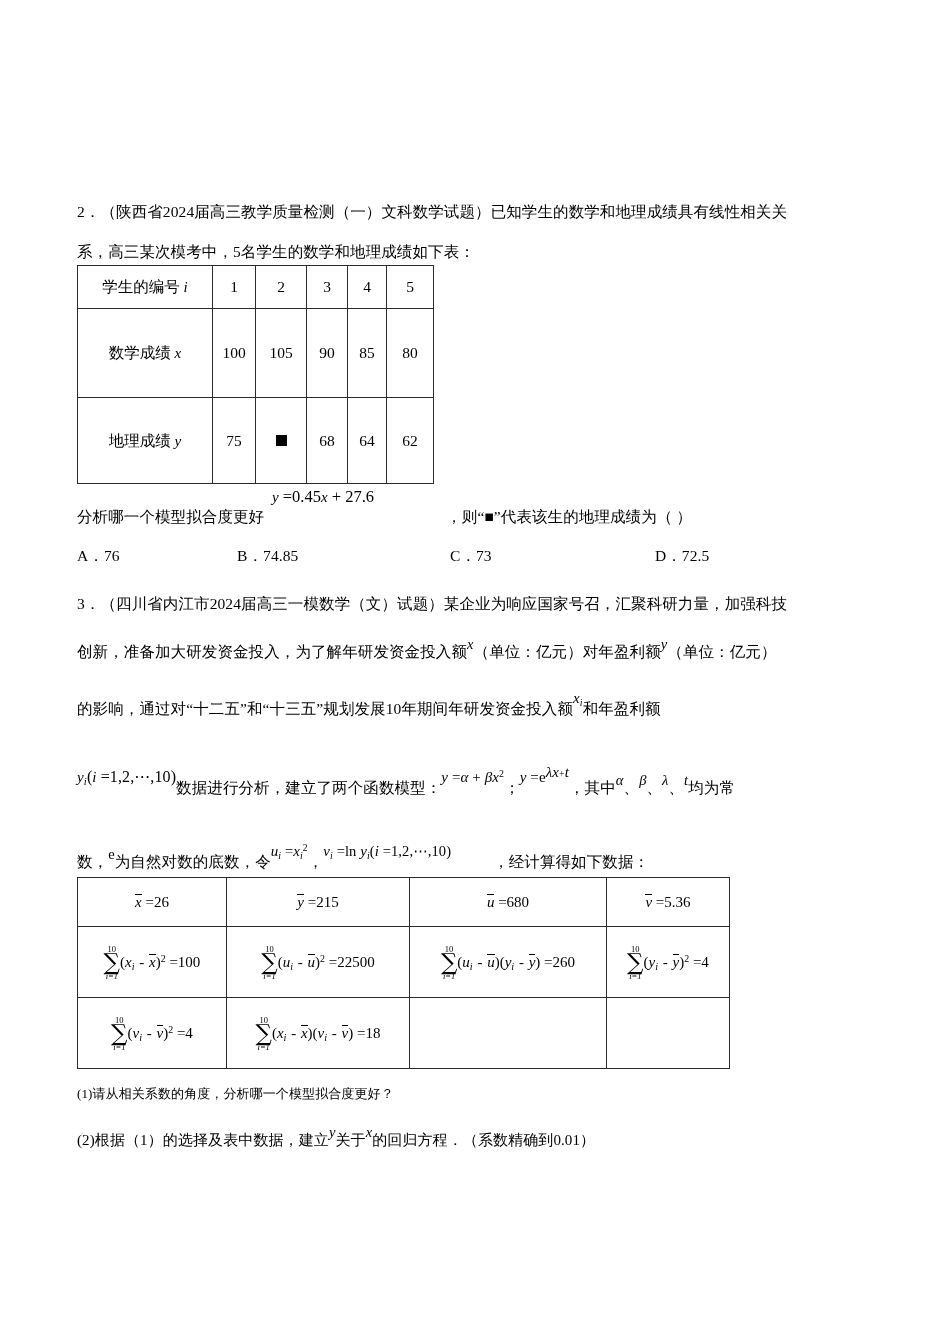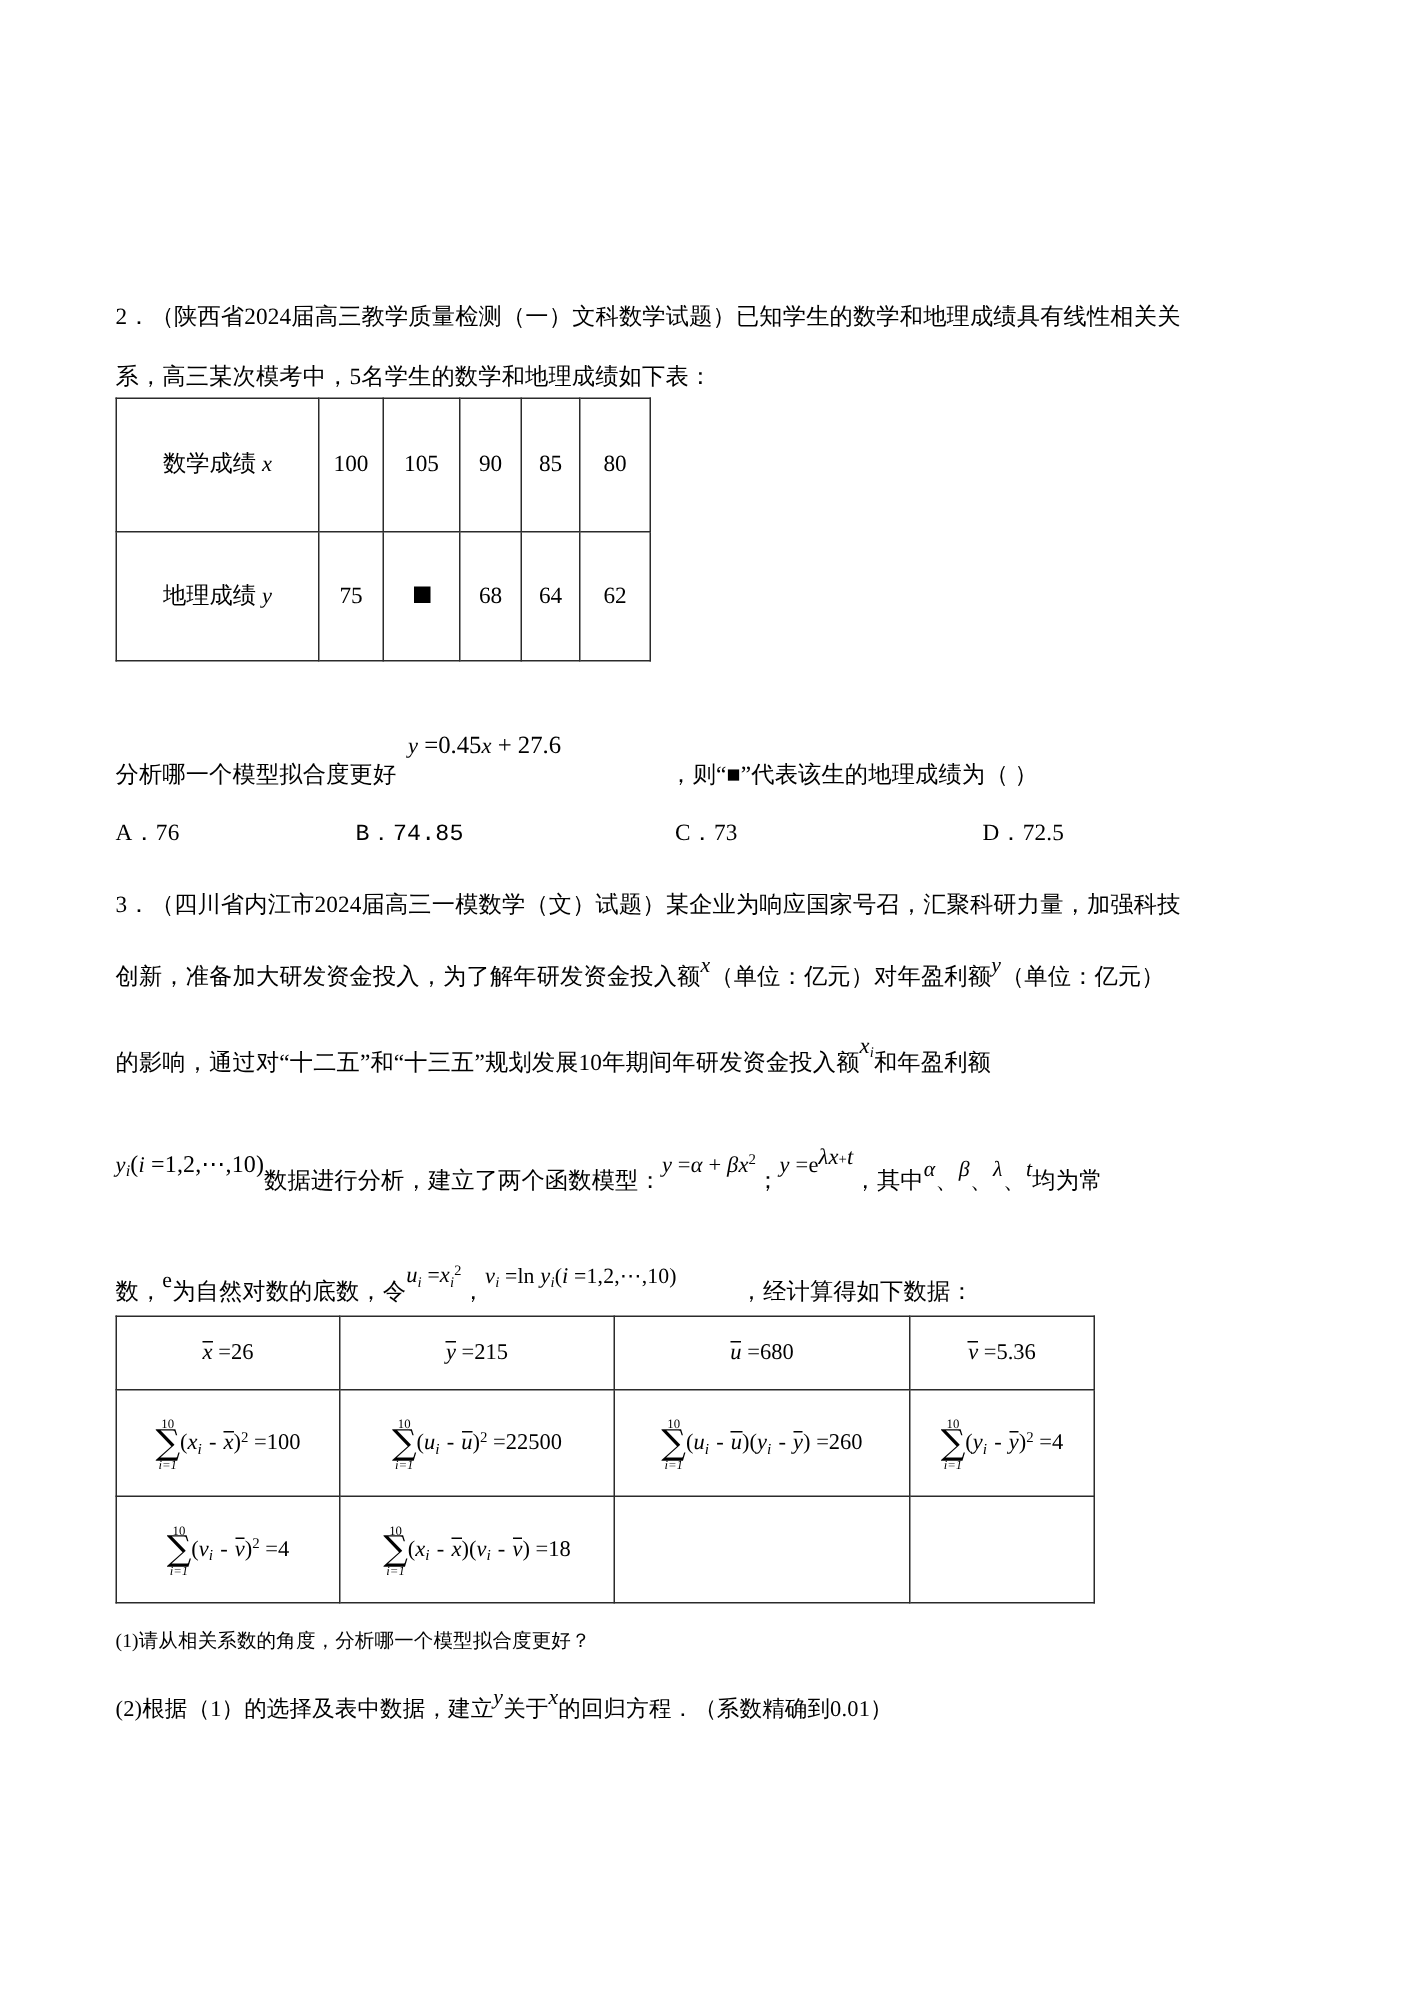--- a/index.html
+++ b/index.html
@@ -182,20 +182,28 @@
 </head>
 <body>
 
 <div class="page">
 
   <div class="body-text" style="top:192px;">2．（陕西省2024届高三教学质量检测（一）文科数学试题）已知学生的数学和地理成绩具有线性相关关</div>
   <div class="body-text" style="top:232px;">系，高三某次模考中，5名学生的数学和地理成绩如下表：</div>
 
   <table class="t1">
     <tbody>
+        <tr class="r1">
+      <td class="lbl">学生的编号&nbsp;<span class="mi">i</span></td>
+      <td class="c1">1</td>
+      <td class="c2">2</td>
+      <td class="c3">3</td>
+      <td class="c4">4</td>
+      <td class="c5">5</td>
+    </tr>
     <tr class="r2">
       <td class="lbl">数学成绩&nbsp;<span class="mi">x</span></td>
       <td class="c1">100</td>
       <td class="c2">105</td>
       <td class="c3">90</td>
       <td class="c4">85</td>
       <td class="c5">80</td>
     </tr>
     <tr class="r3">
       <td class="lbl">地理成绩&nbsp;<span class="mi">y</span></td>
@@ -213,21 +221,21 @@
   </div>
 
   <div class="body-text" style="top:500px; line-height:34px;">
     <span>分析哪一个模型拟合度更好</span><span style="display:inline-block;width:182px;"></span><span>，则“■”代表该生的地理成绩为（    ）</span>
   </div>
 
   <div class="body-text" style="top:540px; line-height:32px;">
     <span style="display:inline-block;width:156px;">
       <span>A．</span><span>76</span>
     </span>
-    <span style="display:inline-block;width:173px;font-family:Liberation Mono, monospace;">
+    <span style="display:inline-block;width:173px;">
       <span>B．</span><span>74.85</span>
     </span>
     <span style="display:inline-block;width:172px;margin-left:36px;">
       <span>C．</span><span>73</span>
     </span>
     <span style="display:inline-block;margin-left:29px;">
       <span>D．</span><span>72.5</span>
     </span>
   </div>
 

